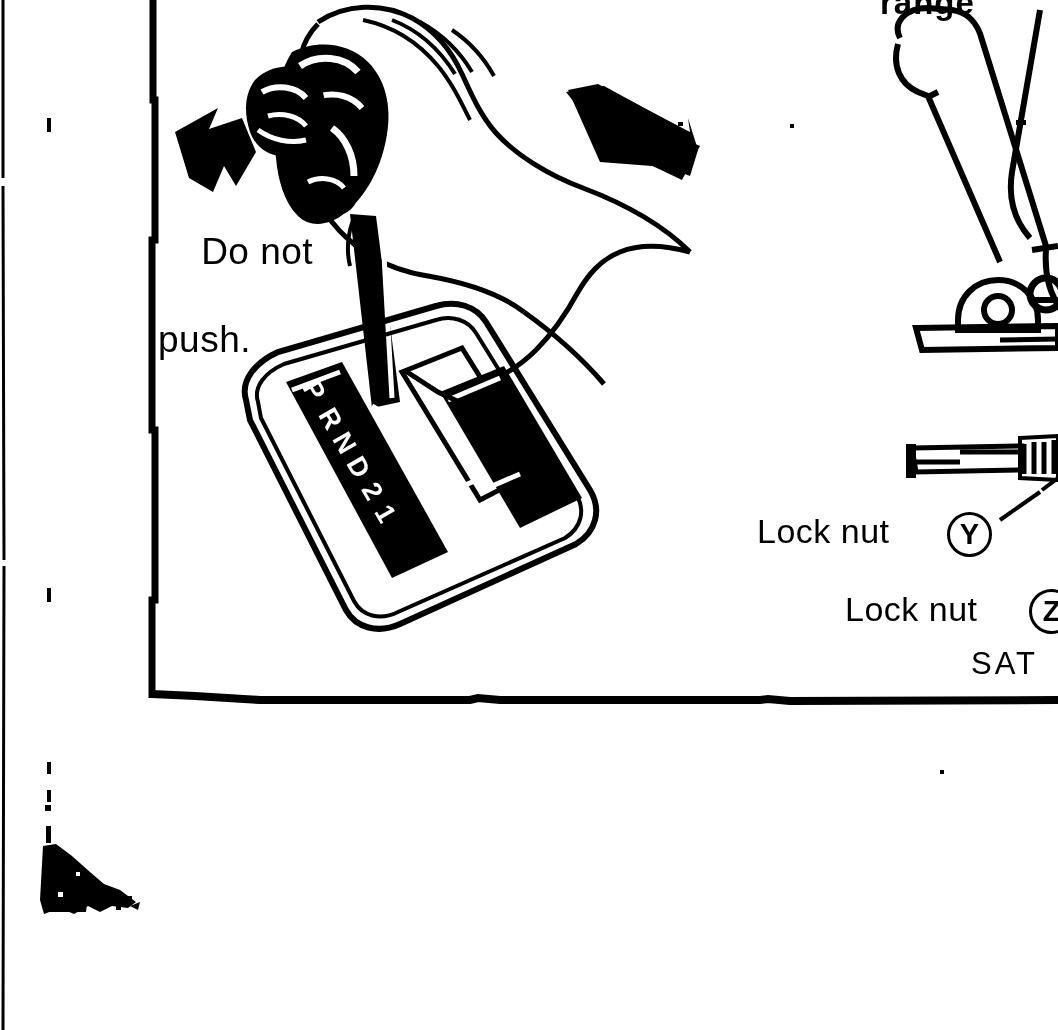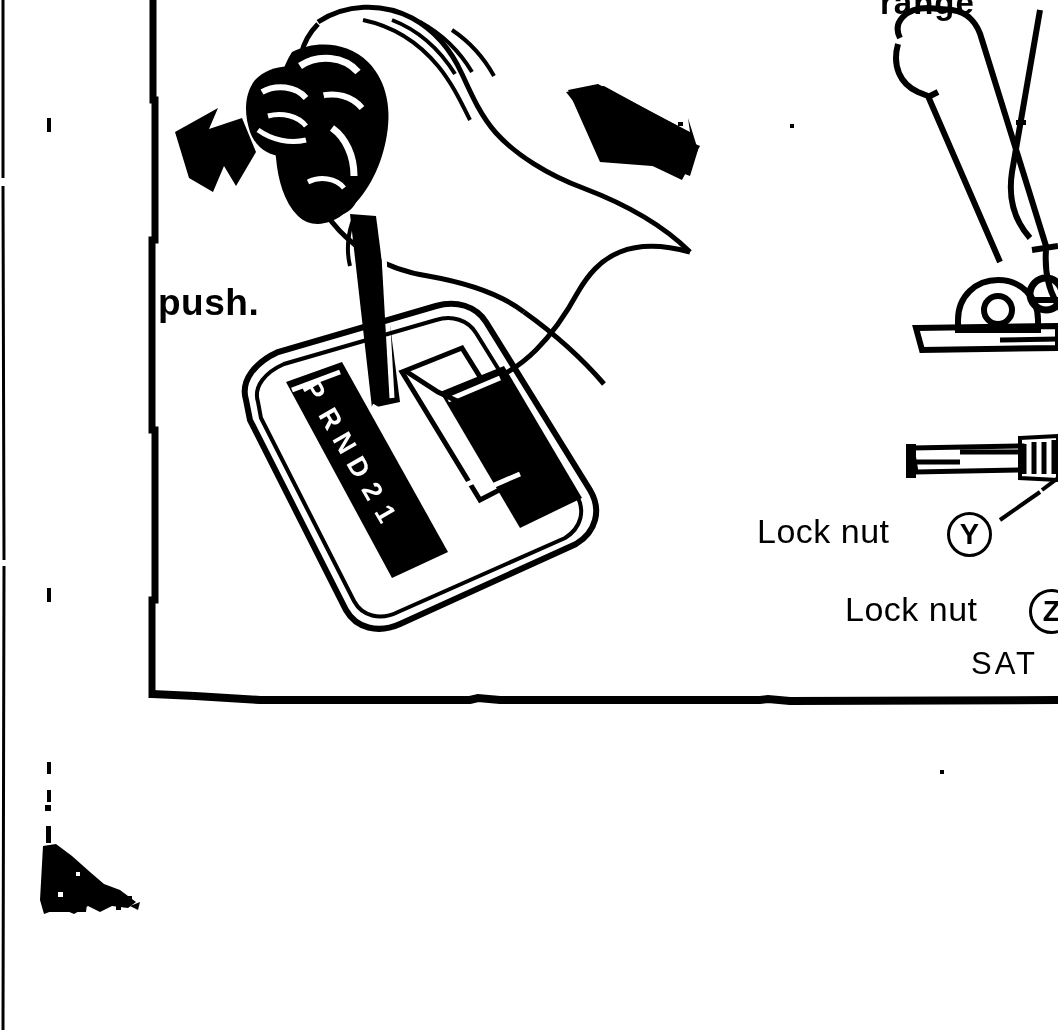--- a/index.html
+++ b/index.html
@@ -33,21 +33,21 @@
     font-family: "Liberation Sans", sans-serif;
     white-space: pre;
     line-height: 1.0;
   }
   #do-not-push {
     left: 158px;
     top: 196px;
     font-size: 37px;
     letter-spacing: 0.5px;
   }
-  #do-not-push .l2 { display: block; margin-top: 14px; font-weight: bold; }
+  #do-not-push .l2 { display: block; margin-top: 14px; }
   #lock-nut-y-label {
     left: 757px;
     top: 514px;
     font-size: 34px;
     letter-spacing: 0.5px;
   }
   #lock-nut-z-label {
     left: 845px;
     top: 592px;
     font-size: 34px;
@@ -284,20 +284,21 @@
     </g>
 
     <g>
       <rect x="678" y="122" width="5" height="4" fill="#000"></rect>
       <rect x="790" y="124" width="4" height="4" fill="#000"></rect>
       <rect x="940" y="770" width="4" height="4" fill="#000"></rect>
     </g>
   </svg>
 
   <div class="txt" id="do-not-push">
+    <span>Do not</span>
     <span class="l2">push.</span>
   </div>
 
   <div class="txt" id="lock-nut-y-label">Lock nut</div>
 
   <div class="callout-circle" id="callout-y">Y</div>
 
   <div class="txt" id="lock-nut-z-label">Lock nut</div>
 
   <div class="callout-circle" id="callout-z">Z</div>

